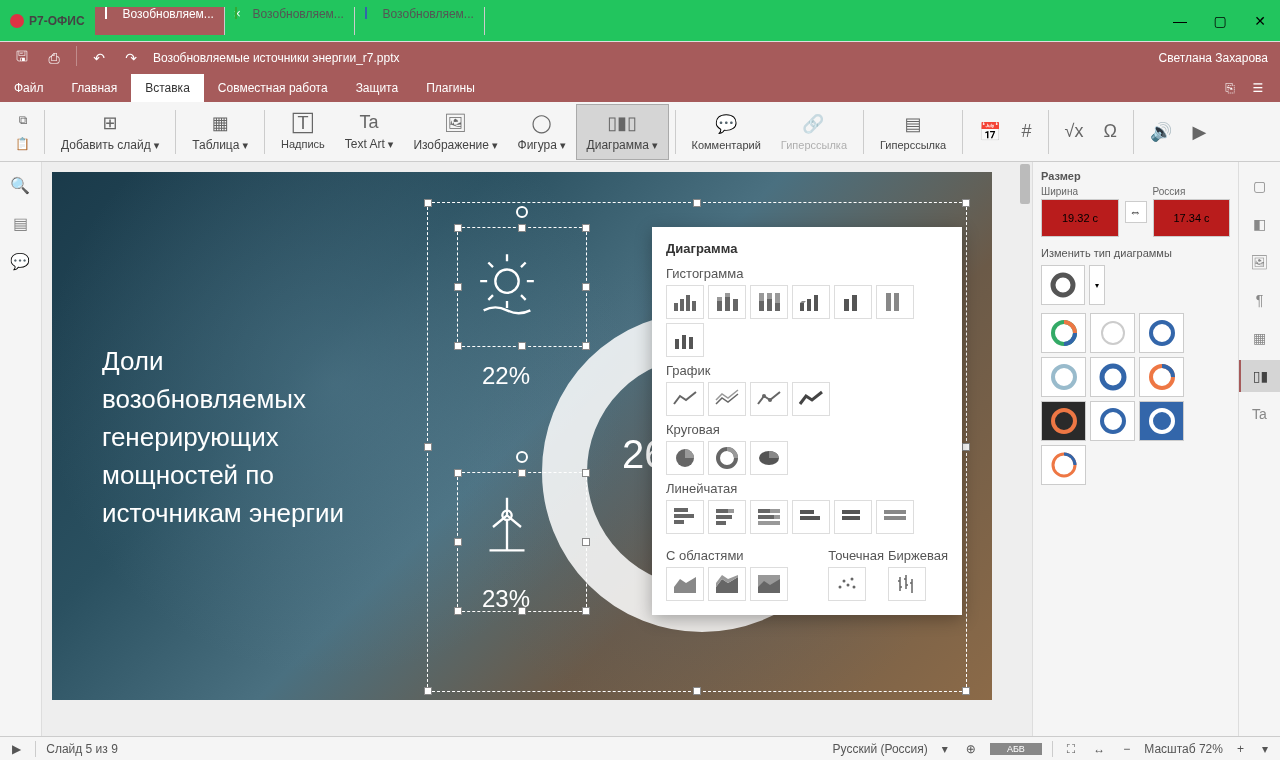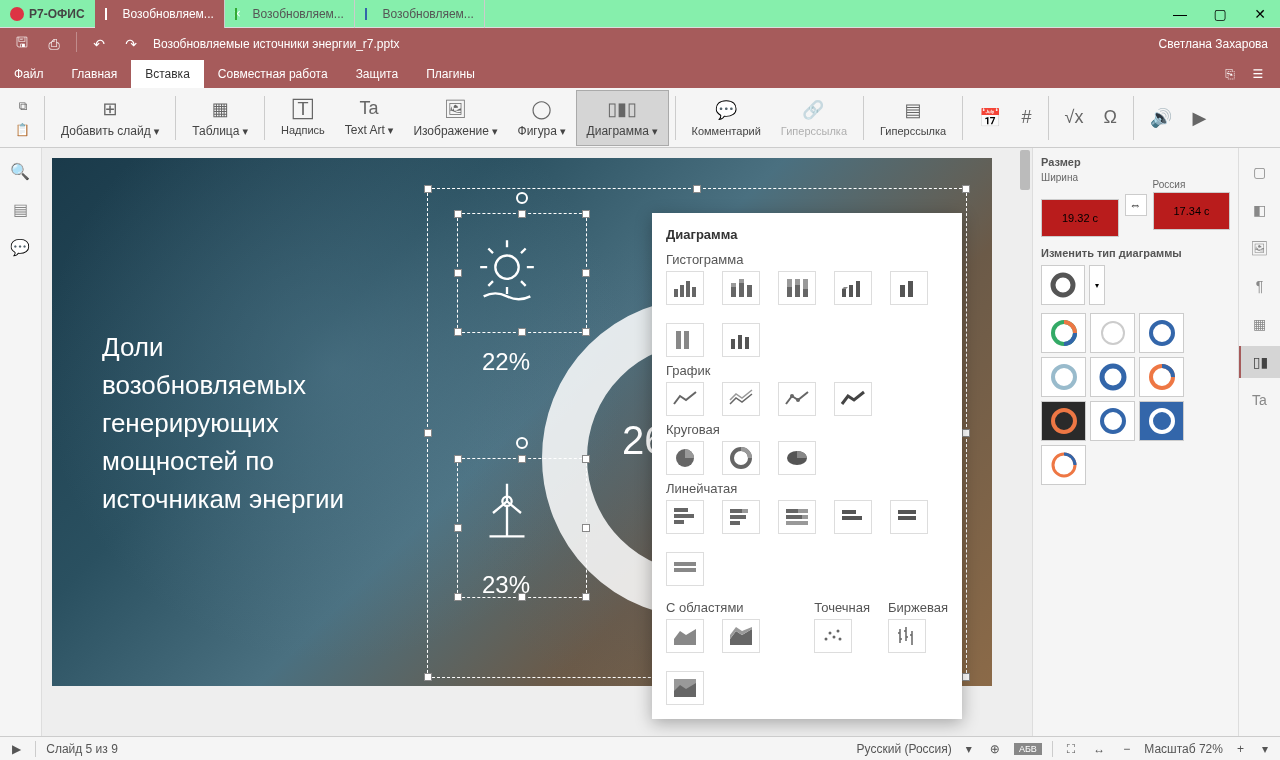--- a/index.html
+++ b/index.html
@@ -1,21 +1,21 @@
 <!DOCTYPE html>
 <html><head>
 <meta charset="utf-8">
 <style>
 *{margin:0;padding:0;box-sizing:border-box;font-family:Arial,sans-serif;font-size:12px;user-select:none}
 body{width:1280px;height:760px;background:#fff;overflow:hidden;display:flex;flex-direction:column}
-.titlebar{height:28px;background:#86efac;display:flex;align-items:center;border-bottom:1px solid #ddd}
+.titlebar{height:42px;background:#22c55e;display:flex;align-items:center;border-bottom:1px solid #ddd}
 .app-logo{display:flex;align-items:center;padding:0 10px;font-weight:bold;font-size:13px;color:#444}
 .app-logo .icon{width:14px;height:14px;background:#d34;border-radius:50%;margin-right:5px}
 .doc-tabs{display:flex;height:28px}
-.doc-tab{display:flex;align-items:center;padding:0 10px;gap:16px;border-right:1px solid #ccc;cursor:pointer;font-size:11px;color:#555;max-width:130px}
+.doc-tab{display:flex;align-items:flex-start;padding:0 10px;gap:16px;border-right:1px solid #ccc;cursor:pointer;font-size:11px;color:#555;max-width:130px}
 .doc-tab.active{background:#a65b5b;color:#fff}
 .doc-tab .ticon{width:12px;height:12px;border:1px solid currentColor}
 .doc-tab .tclose{margin-left:4px}
 .win-controls{margin-left:auto;display:flex}
 .win-btn{width:40px;height:28px;display:flex;align-items:center;justify-content:center;cursor:pointer;font-size:14px}
 .quickbar{height:32px;background:#a65b5b;display:flex;align-items:center;color:#fff}
 .qb-left{display:flex;gap:4px;padding:0 8px}
 .qb-btn{width:28px;height:24px;display:flex;align-items:center;justify-content:center;cursor:pointer;font-size:14px}
 .qb-sep{width:1px;height:20px;background:rgba(255,255,255,.3);margin:0 4px}
 .qb-title{flex:1;text-align:left;font-size:12px}
@@ -51,30 +51,30 @@
 .donut{position:absolute;top:140px;left:490px;width:320px;height:320px;border-radius:50%;border:45px solid rgba(255,255,255,.85)}
 .donut-val{position:absolute;top:260px;left:570px;color:#fff;font-size:40px}
 .pct1{position:absolute;top:190px;left:430px;color:#fff;font-size:24px}
 .pct2{position:absolute;top:413px;left:430px;color:#fff;font-size:24px}
 .energy-icon{position:absolute;width:70px;height:70px}
 .energy-icon.sun{top:80px;left:420px}
 .energy-icon.wind{top:320px;left:420px}
 .chart-popup{position:absolute;top:65px;left:610px;width:310px;background:#fff;box-shadow:0 4px 16px rgba(0,0,0,.3);padding:14px;z-index:10}
 .cp-title{font-size:13px;font-weight:bold;color:#333;margin-bottom:10px}
 .cp-section{font-size:13px;color:#555;margin:6px 0 4px}
-.cp-row{display:flex;gap:18px;flex-wrap:wrap}
+.cp-row{display:flex;gap:4px;flex-wrap:wrap}
 .cp-item{width:38px;height:34px;border:1px solid #ddd;display:flex;align-items:center;justify-content:center;cursor:pointer;background:#fff}
 .cp-item svg{width:26px;height:22px}
 .right-panel{width:206px;background:#f5f5f5;border-left:1px solid #ddd;padding:8px;overflow:hidden}
 .rp-label{font-size:11px;color:#555;margin-bottom:4px;font-weight:bold}
 .rp-row{display:flex;gap:6px;align-items:center;margin-bottom:10px}
 .rp-col{flex:1}
 .rp-input{width:100%;height:38px;border:1px solid #ccc;padding:0 20px;font-size:11px;background:#b91c1c}
 .rp-link{width:22px;height:22px;border:1px solid #ccc;display:flex;align-items:center;justify-content:center;background:#fff;cursor:pointer}
-.rp-section{font-size:11px;color:#555;font-weight:bold;margin:8px 0 6px}
+.rp-section{font-size:11px;color:#555;font-weight:normal;margin:8px 0 6px}
 .rp-chart-type{display:flex;gap:4px}
 .rp-ct-btn{width:44px;height:40px;border:1px solid #ccc;background:#fff;display:flex;align-items:center;justify-content:center;cursor:pointer}
 .rp-dd{width:16px;height:40px;border:1px solid #ccc;background:#fff;display:flex;align-items:center;justify-content:center;cursor:pointer;font-size:8px}
 .rp-presets{display:flex;flex-wrap:wrap;gap:4px;margin-top:8px}
 .rp-preset{width:45px;height:40px;border:1px solid #ccc;background:#fff;cursor:pointer;display:flex;align-items:center;justify-content:center}
 .rp-preset.dark{background:#2a2a2a}
 .side-tools{width:42px;background:#f5f5f5;border-left:1px solid #ddd;display:flex;flex-direction:column;padding-top:8px;gap:6px}
 .st-btn{height:32px;display:flex;align-items:center;justify-content:center;cursor:pointer;color:#888;font-size:14px}
 .st-btn.active{background:#d5d5d5;color:#444;border-left:2px solid #a65b5b}
 .statusbar{height:24px;background:#f5f5f5;border-top:1px solid #ccc;display:flex;align-items:center;padding:0 8px;font-size:11px;color:#555}
@@ -475,21 +475,21 @@
     </div>
     <div class="scrollbar-v">
         <div class="thumb"></div>
       </div>
   </div>
 
   <div class="right-panel">
     <div class="rp-label">Размер</div>
     <div class="rp-row">
       <div class="rp-col">
-        <div style="font-size:10px;color:#666;margin-bottom:16px">Ширина</div>
+        <div style="font-size:10px;color:#666;margin-bottom:2px">Ширина</div>
         <input class="rp-input" value="19.32 см" style="">
       </div>
       <div class="rp-link">⇔</div>
       <div class="rp-col">
         <div style="font-size:10px;color:#666;margin-bottom:2px">Россия</div>
         <input class="rp-input" value="17.34 см" style="">
       </div>
     </div>
     <div class="rp-section">Изменить тип диаграммы</div>
     <div class="rp-chart-type">
@@ -572,21 +572,21 @@
 <div class="statusbar">
   <div class="sb-left">
     <span class="sb-btn">▶</span>
     <span class="sb-sep2"></span>
     <span>Слайд 5 из 9</span>
   </div>
   <div class="sb-right">
     <span>Русский (Россия)</span>
     <span class="sb-btn">▾</span>
     <span class="sb-btn">⊕</span>
-    <span class="sb-btn" style="background:#888;color:#fff;padding:1px 5px;font-size:9px">АБВ</span>
+    <span class="sb-btn" style="background:#888;color:#fff;padding:1px 17px;font-size:9px">АБВ</span>
     <span class="sb-sep2"></span>
     <span class="sb-btn">⛶</span>
     <span class="sb-btn">↔</span>
     <span class="sb-btn">−</span>
     <span>Масштаб 72%</span>
     <span class="sb-btn">+</span>
     <span class="sb-btn">▾</span>
   </div>
 </div>
 

